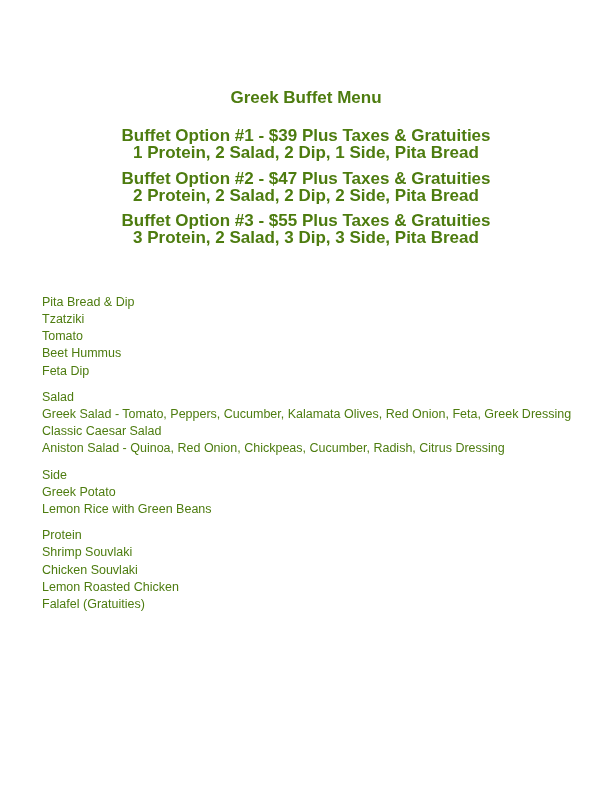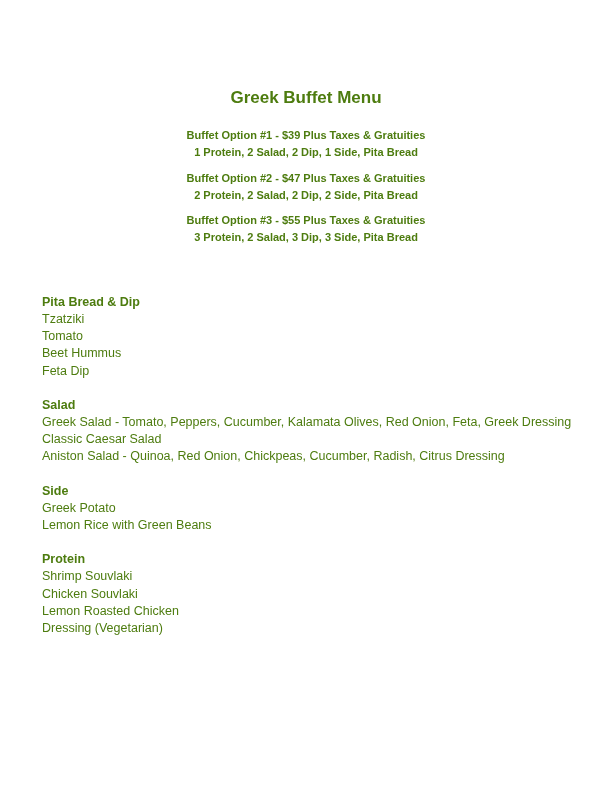--- a/index.html
+++ b/index.html
@@ -21,37 +21,37 @@
     margin: 0;
     padding-top: 87px;
     text-align: center;
     font-size: 17px;
     line-height: 21px;
     font-weight: bold;
   }
   .options {
     margin-top: 19px;
     text-align: center;
-    font-size: 11px;
+    font-size: 17px;
     font-weight: bold;
     line-height: 17.3px;
   }
   .option-group { margin-top: 8px; }
   .option-group:first-child { margin-top: 0; }
   .option-line { white-space: nowrap; }
   .sections {
     margin-top: 47px;
     padding-left: 42px;
     font-size: 12.5px;
     line-height: 17.2px;
     text-align: left;
   }
-  .section { margin-top: 17px; }
+  .section { margin-top: 9px; }
   .section:first-child { margin-top: 0; }
-  .section-header { font-weight: bold; }
+  .section-header { font-weight: normal; }
   .menu-item { white-space: nowrap; }
 </style>
 </head>
 <body>
 
 <div class="page">
 
   <h1 class="title">Greek Buffet Menu</h1>
 
   <div class="options">
@@ -90,17 +90,17 @@
       <div class="section-header">Side</div>
       <div class="menu-item">Greek Potato</div>
       <div class="menu-item">Lemon Rice with Green Beans</div>
     </div>
 
     <div class="section">
       <div class="section-header">Protein</div>
       <div class="menu-item">Shrimp Souvlaki</div>
       <div class="menu-item">Chicken Souvlaki</div>
       <div class="menu-item">Lemon Roasted Chicken</div>
-      <div class="menu-item">Dressing (Vegetarian)</div>
+      <div class="menu-item">Falafel (Gratuities)</div>
     </div>
 
   </div>
 </div>
 
 </body></html>

